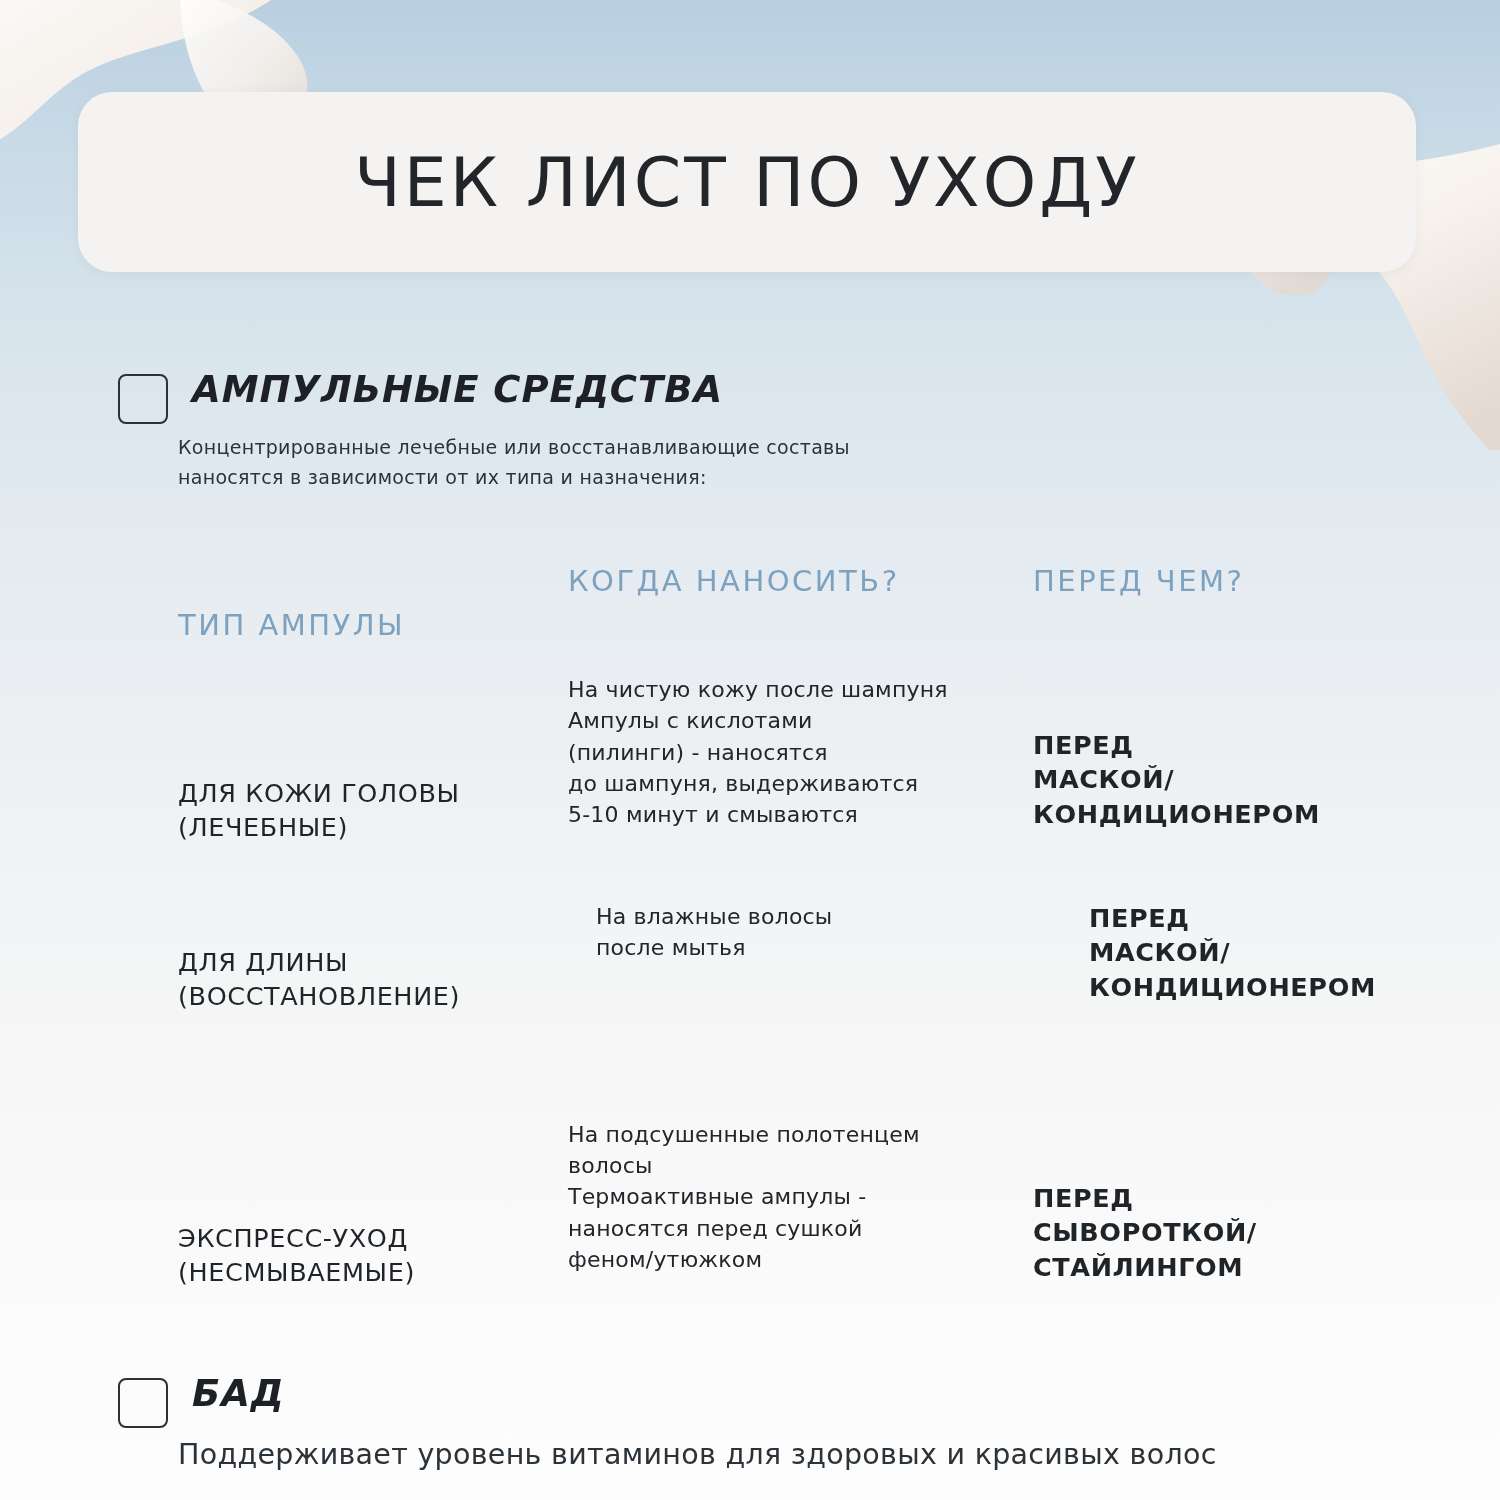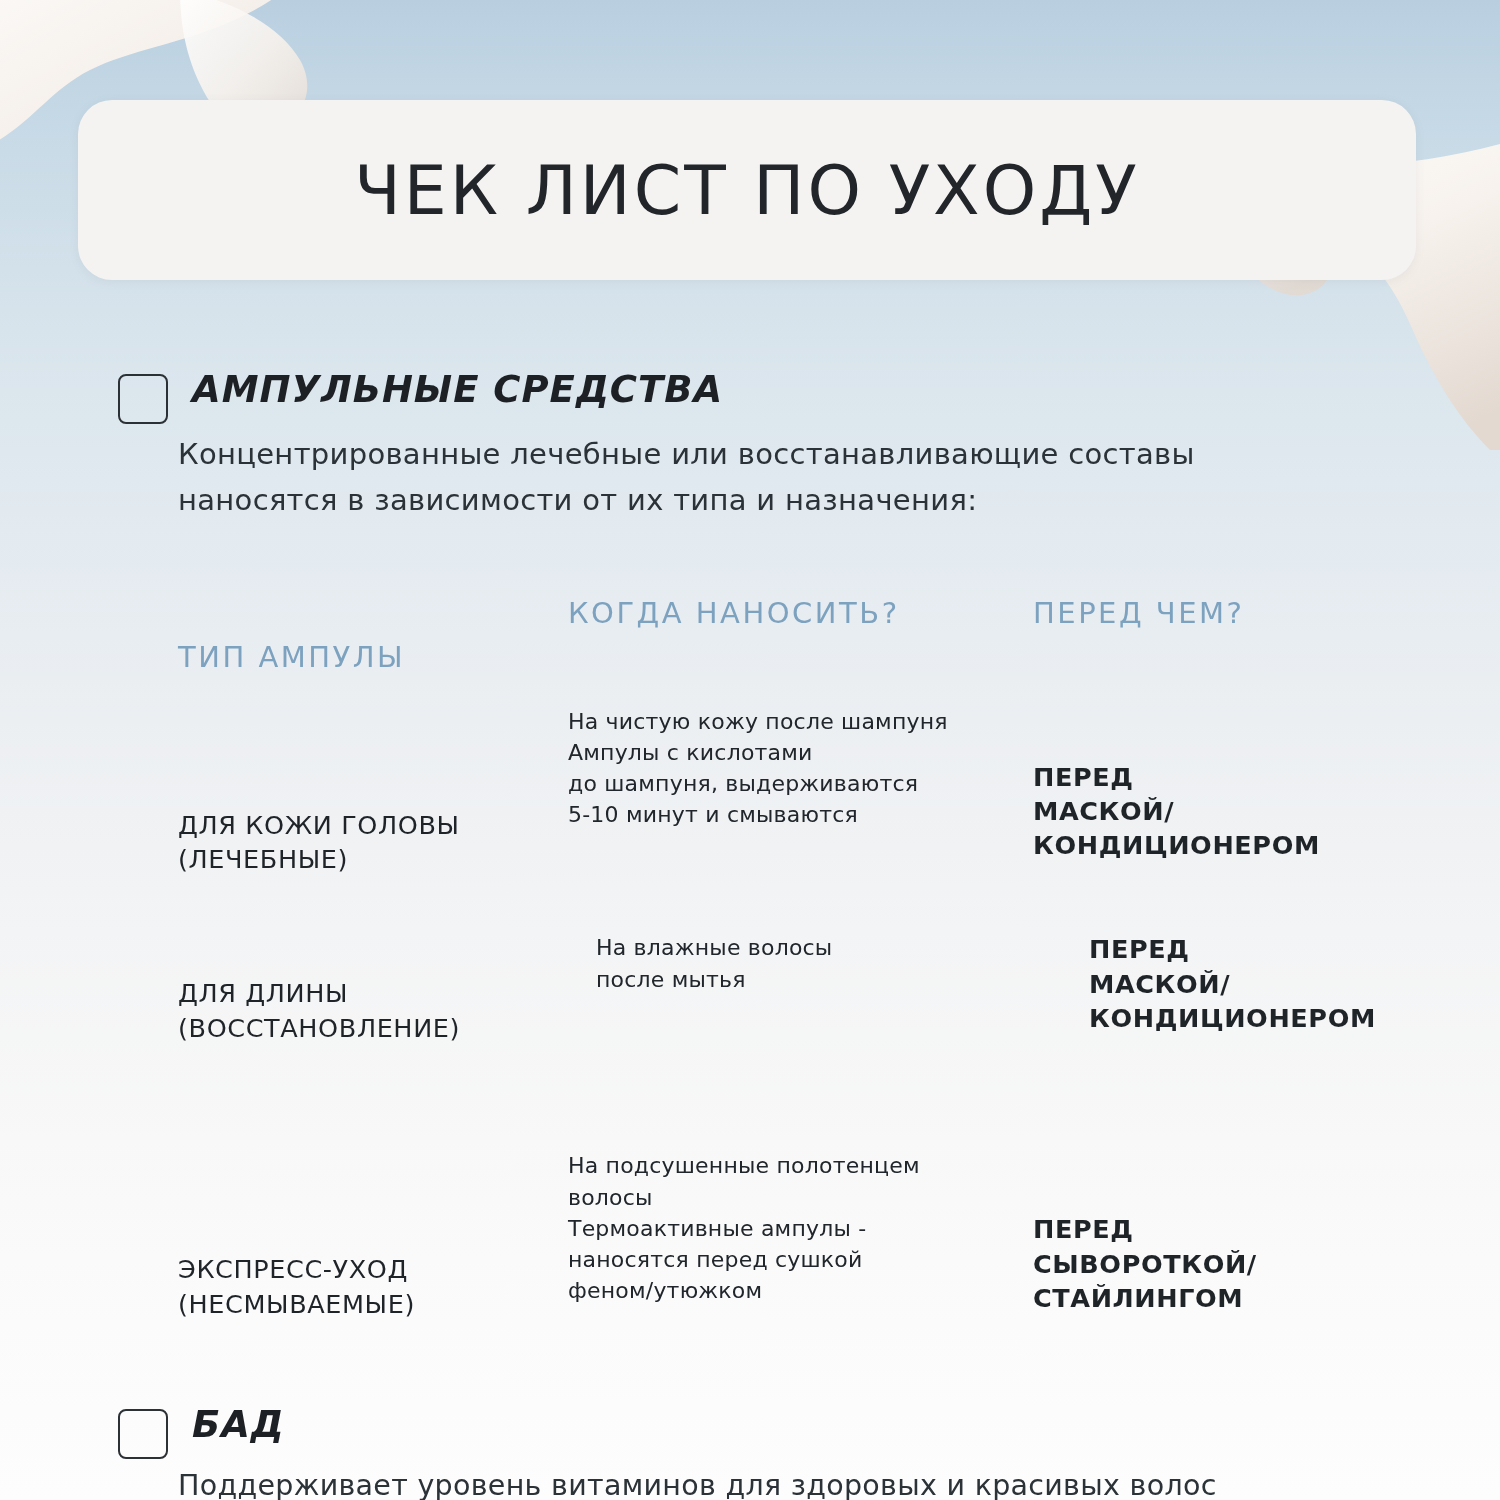--- a/index.html
+++ b/index.html
@@ -47,21 +47,21 @@
     top: 120px;
     right: -80px;
     width: 420px;
     height: 330px;
   }
 
   
   .title-card {
     position: absolute;
     left: 78px;
-    top: 100px;
+    top: 92px;
     width: 1338px;
     height: 180px;
     background: #f4f3f1;
     border-radius: 34px;
     box-shadow: 0 2px 10px rgba(120,130,140,0.10);
     display: flex;
     align-items: center;
     justify-content: center;
   }
   .title-text {
@@ -101,21 +101,21 @@
     font-style: italic;
     font-weight: bold;
     color: #1d2125;
     letter-spacing: 1px;
     margin-top: 38px;
   }
 
   .section-body {
     margin-left: 178px;
     margin-top: 8px;
-    font-size: 29px;
+    font-size: 19px;
     line-height: 1.58;
     color: #2b3238;
     max-width: 1180px;
     letter-spacing: 0.3px;
   }
 
   
   .table {
     margin-top: 72px;
     margin-left: 178px;
@@ -239,20 +239,21 @@
         <div class="t-c1 cell-type">
           <div>ДЛЯ КОЖИ ГОЛОВЫ</div>
           <div>(ЛЕЧЕБНЫЕ)</div>
         </div>
         <div class="t-c2 cell-when">
           <div class="blk">
             <div>На чистую кожу после шампуня</div>
           </div>
           <div class="blk">
             <div>Ампулы с кислотами</div>
+            <div>(пилинги) - наносятся</div>
             <div>до шампуня, выдерживаются</div>
             <div>5-10 минут и смываются</div>
           </div>
         </div>
         <div class="t-c3 cell-before">
           <div>ПЕРЕД</div>
           <div>МАСКОЙ/КОНДИЦИОНЕРОМ</div>
         </div>
       </div>
 

